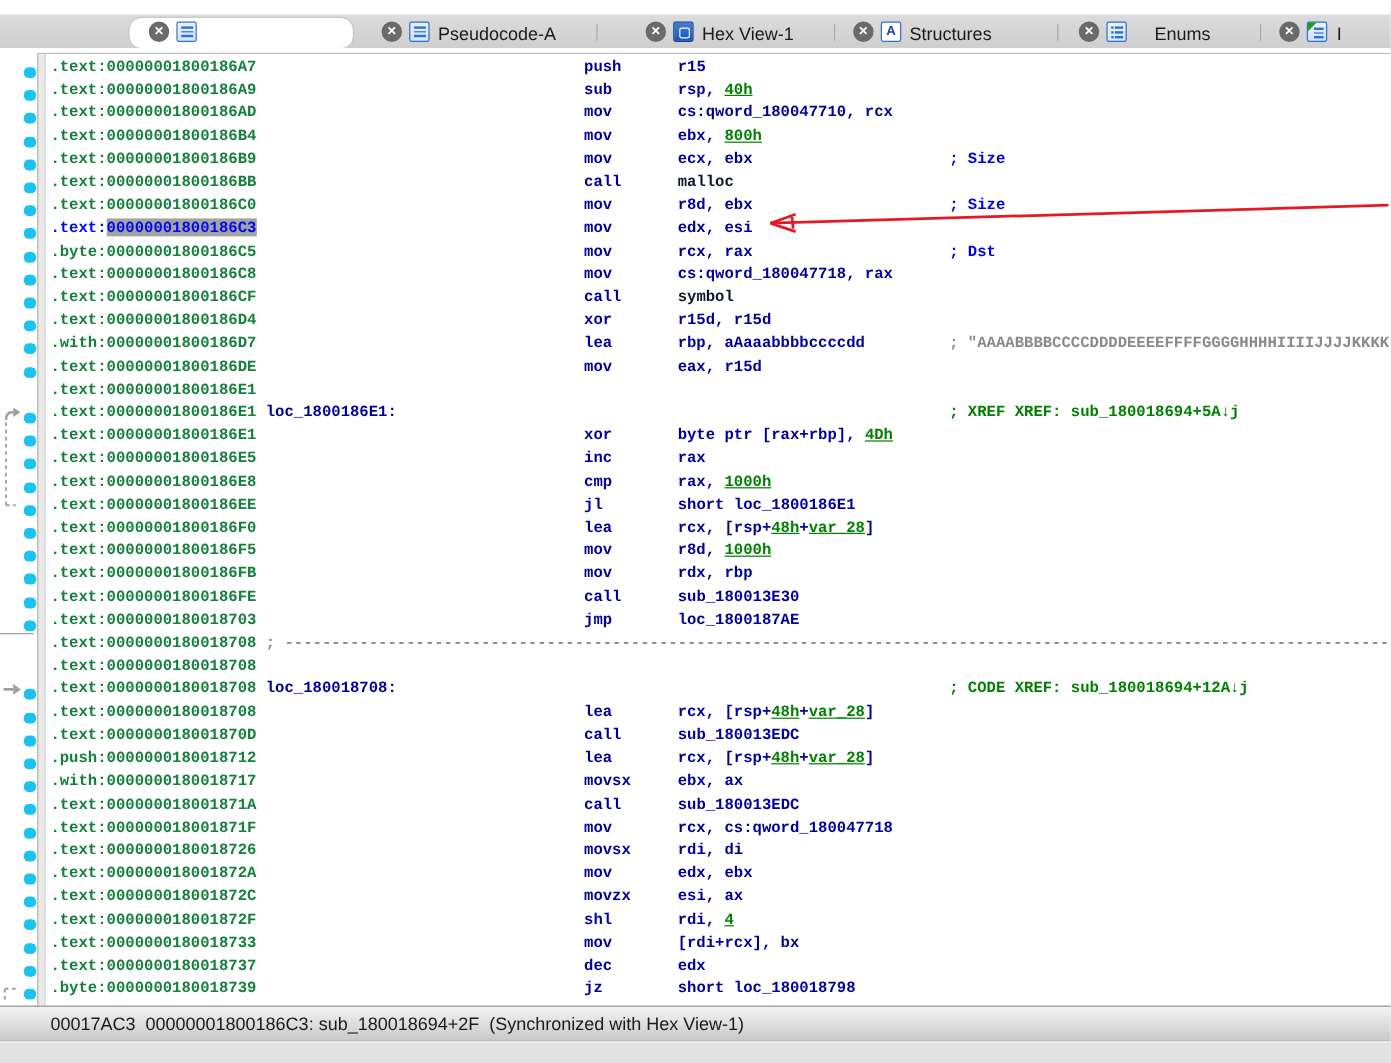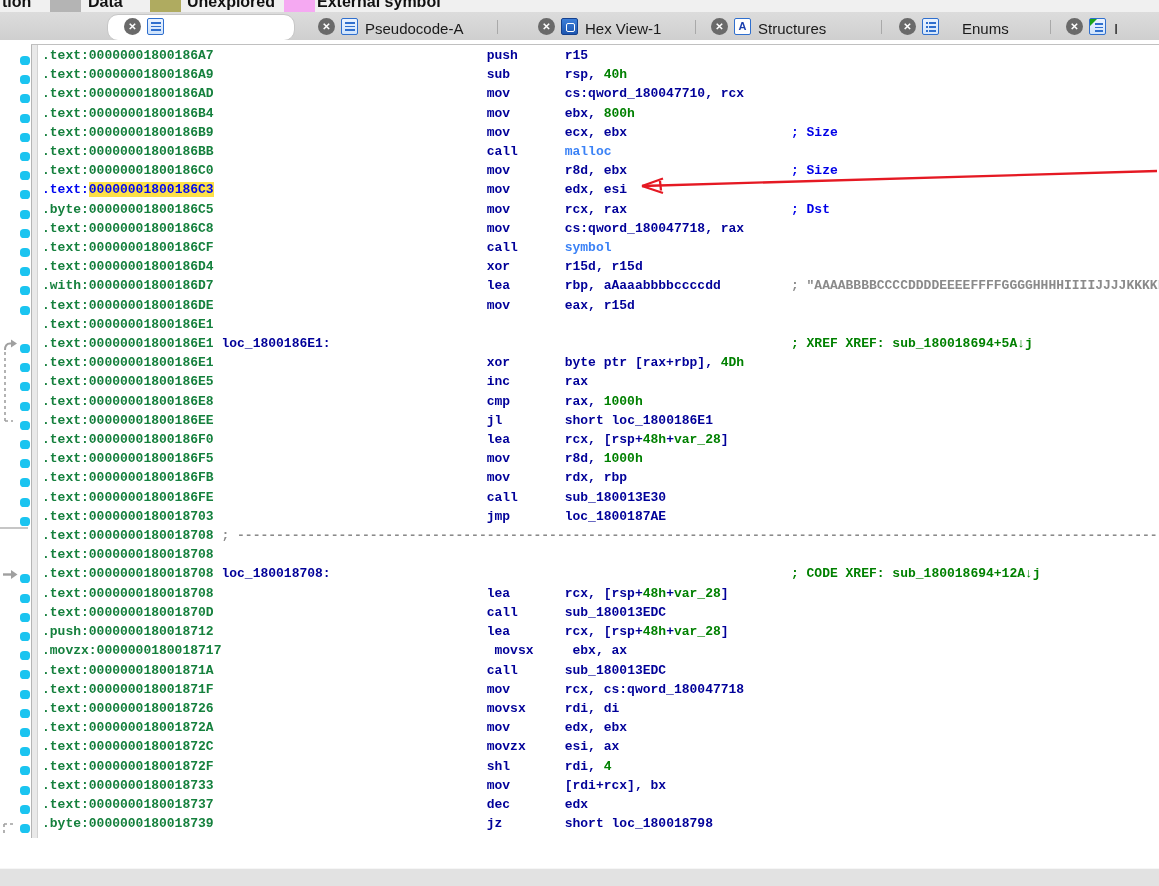--- a/index.html
+++ b/index.html
@@ -36,46 +36,37 @@
   .main{position:absolute;left:0;top:40px;width:1159px;height:798px;background:#fff;}
   .panel-top-border{position:absolute;left:31px;top:4px;width:1128px;height:1px;background:#c0c0c0;}
   .gutter{position:absolute;left:0;top:5px;width:31px;height:793px;background:#fff;}
   .splitter{position:absolute;left:31px;top:5px;width:7px;height:793px;background:#e9e9e9;
             border-left:1px solid #b5b5b5;border-right:1px solid #d2d2d2;box-sizing:border-box;}
   .dot{position:absolute;width:10px;height:9px;border-radius:40%;background:#1bc4f0;}
   .listing{position:absolute;left:38px;top:0;width:1121px;height:798px;overflow:hidden;}
   .listing pre{margin:0;padding:6px 0 0 4px;font:bold 13px/19.2px "Liberation Mono","DejaVu Sans Mono",monospace;
                white-space:pre;}
   .aa{color:#15803d;} .ap{color:#0008f0;}
-  .ah{background:#fde047;color:#0008f0;}
-  .m{color:#000099;} .g{color:#008000;} .i{color:#3b82f6;}
+  .ah{background:#a3a3a3;color:#0008f0;}
+  .m{color:#000099;} .g{color:#008000;text-decoration:underline;} .i{color:#0f172a;}
   .cb{color:#0000e8;} .cx{color:#008000;} .cs{color:#8a8a8a;}
   
   .status-bar{position:absolute;left:0;top:838px;width:1159px;height:30px;
               background:linear-gradient(#f4f4f4,#c9c9c9);border-top:1px solid #8e8e8e;
               border-bottom:1px solid #a6a6a6;box-sizing:border-box;}
   .status-text{position:absolute;left:42px;top:6px;font-size:15px;color:#1a1a1a;white-space:pre;}
   .bottom-strip{position:absolute;left:0;top:868px;width:1159px;height:18px;background:#e2e2e2;
                 border-top:1px solid #f6f6f6;}
   svg{position:absolute;}
 </style>
 </head>
 <body>
 
 <div class="screen">
 
-  <div class="legend-bar">
-      <span class="legend-item" style="left: 2px;">tion</span>
-      <div class="legend-swatch" style="left: 50px; background: rgb(180, 180, 180);"></div>
-      <span class="legend-item" style="left: 88px;">Data</span>
-      <div class="legend-swatch" style="left: 150px; background: rgb(175, 171, 96);"></div>
-      <span class="legend-item" style="left: 187px;">Unexplored</span>
-      <div class="legend-swatch" style="left: 284px; background: rgb(245, 169, 242);"></div>
-      <span class="legend-item" style="left: 317px;">External symbol</span>
-    </div>
 
   <div class="tab-bar">
     <div class="tab-pill"></div>
   <div class="tab-close" style="left: 124px;">✕</div>
       <span class="tico tico-doc" style="left: 147px;">
         <i style="top:3px"></i>
         <i style="top:6.5px"></i>
         <i style="top:10px"></i>
       </span>
       <div class="tab-close" style="left: 318px;">✕</div>
@@ -185,21 +176,21 @@
 </span><span class="row"><span class="aa">.text:00000001800186F5</span>                                   <span class="m">mov</span>       <span class="m">r8d, </span><span class="g">1000h</span>
 </span><span class="row"><span class="aa">.text:00000001800186FB</span>                                   <span class="m">mov</span>       <span class="m">rdx, rbp</span>
 </span><span class="row"><span class="aa">.text:00000001800186FE</span>                                   <span class="m">call</span>      <span class="m">sub_180013E30</span>
 </span><span class="row"><span class="aa">.text:0000000180018703</span>                                   <span class="m">jmp</span>       <span class="m">loc_1800187AE</span>
 </span><span class="row"><span class="aa">.text:0000000180018708</span> <span class="cs">; ----------------------------------------------------------------------------------------------------------------------------------</span>
 </span><span class="row"><span class="aa">.text:0000000180018708</span>
 </span><span class="row"><span class="aa">.text:0000000180018708</span> <span class="m">loc_180018708:</span>                                                           <span class="cx">; CODE XREF: sub_180018694+12A↓j</span>
 </span><span class="row"><span class="aa">.text:0000000180018708</span>                                   <span class="m">lea</span>       <span class="m">rcx, [rsp+</span><span class="g">48h</span><span class="m">+</span><span class="g">var_28</span><span class="m">]</span>
 </span><span class="row"><span class="aa">.text:000000018001870D</span>                                   <span class="m">call</span>      <span class="m">sub_180013EDC</span>
 </span><span class="row"><span class="aa">.push:0000000180018712</span>                                   <span class="m">lea</span>       <span class="m">rcx, [rsp+</span><span class="g">48h</span><span class="m">+</span><span class="g">var_28</span><span class="m">]</span>
-</span><span class="row"><span class="aa">.movzx:0000000180018717</span>                                   <span class="m">movsx</span>     <span class="m">ebx, ax</span>
+</span><span class="row"><span class="aa">.with:0000000180018717</span>                                   <span class="m">movsx</span>     <span class="m">ebx, ax</span>
 </span><span class="row"><span class="aa">.text:000000018001871A</span>                                   <span class="m">call</span>      <span class="m">sub_180013EDC</span>
 </span><span class="row"><span class="aa">.text:000000018001871F</span>                                   <span class="m">mov</span>       <span class="m">rcx, cs:qword_180047718</span>
 </span><span class="row"><span class="aa">.text:0000000180018726</span>                                   <span class="m">movsx</span>     <span class="m">rdi, di</span>
 </span><span class="row"><span class="aa">.text:000000018001872A</span>                                   <span class="m">mov</span>       <span class="m">edx, ebx</span>
 </span><span class="row"><span class="aa">.text:000000018001872C</span>                                   <span class="m">movzx</span>     <span class="m">esi, ax</span>
 </span><span class="row"><span class="aa">.text:000000018001872F</span>                                   <span class="m">shl</span>       <span class="m">rdi, </span><span class="g">4</span>
 </span><span class="row"><span class="aa">.text:0000000180018733</span>                                   <span class="m">mov</span>       <span class="m">[rdi+rcx], bx</span>
 </span><span class="row"><span class="aa">.text:0000000180018737</span>                                   <span class="m">dec</span>       <span class="m">edx</span>
 </span><span class="row"><span class="aa">.byte:0000000180018739</span>                                   <span class="m">jz</span>        <span class="m">short loc_180018798</span>
 </span></pre>
@@ -220,14 +211,17 @@
     </svg>
 
     <svg style="left:0;top:0;" width="1159" height="798" viewBox="0 0 1159 798">
       <g stroke="#e51923" fill="none" stroke-width="2.3">
         <path d="M1157,131 L642,146"></path>
         <path d="M642,146 L663,138.5 M642,146 L663,153 M660,141 L661,150.5"></path>
       </g>
     </svg>
   </div>
 
+  <div class="status-bar">
+    <span class="status-text">00017AC3  00000001800186C3: sub_180018694+2F  (Synchronized with Hex View-1)</span>
+  </div>
   <div class="bottom-strip"></div>
 </div>
 
 </body></html>

